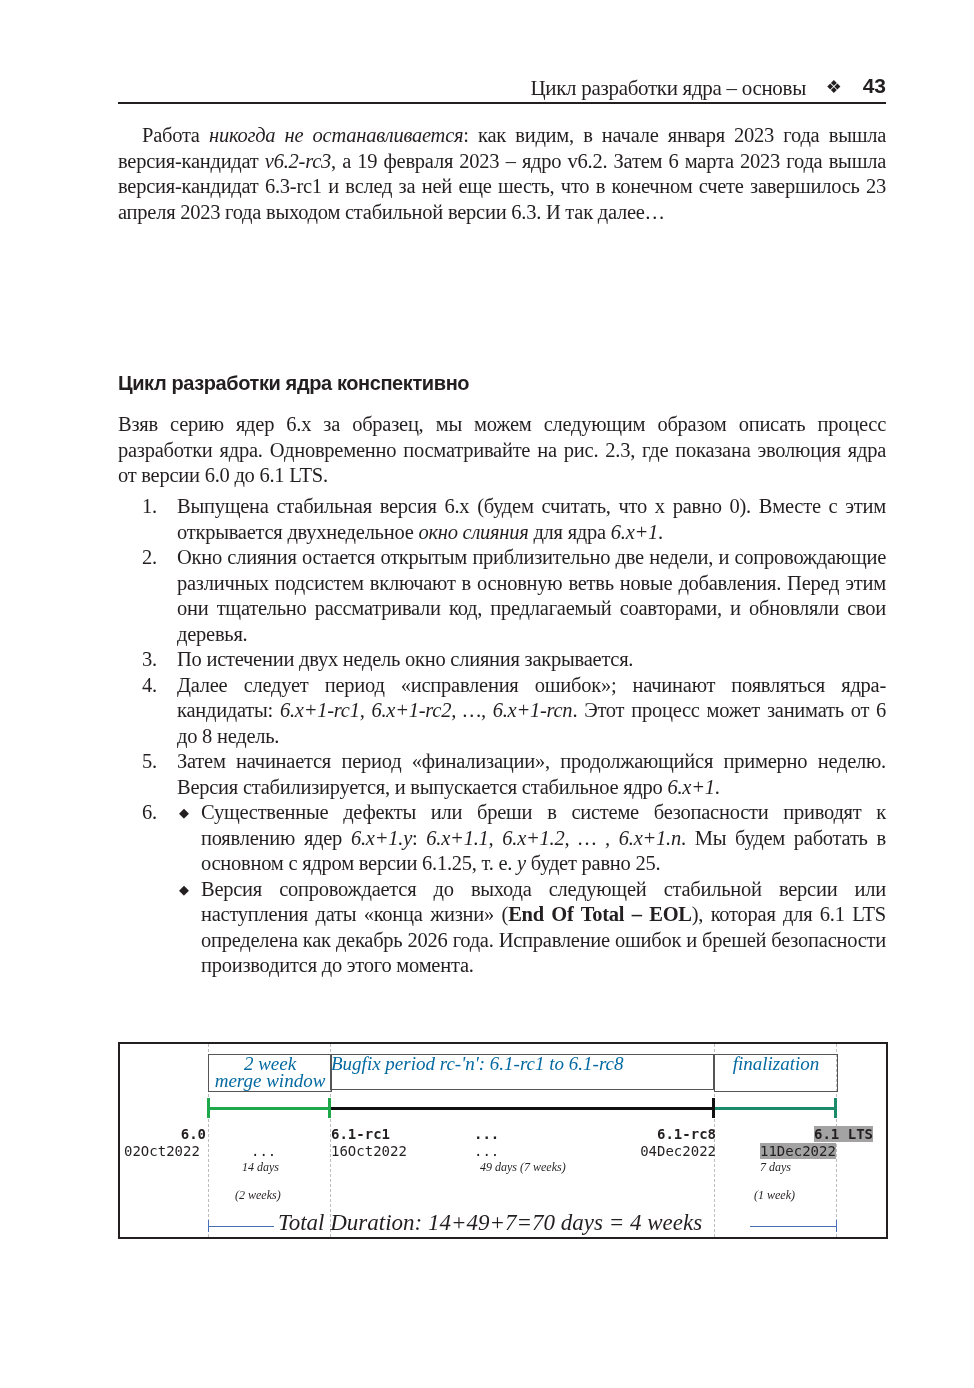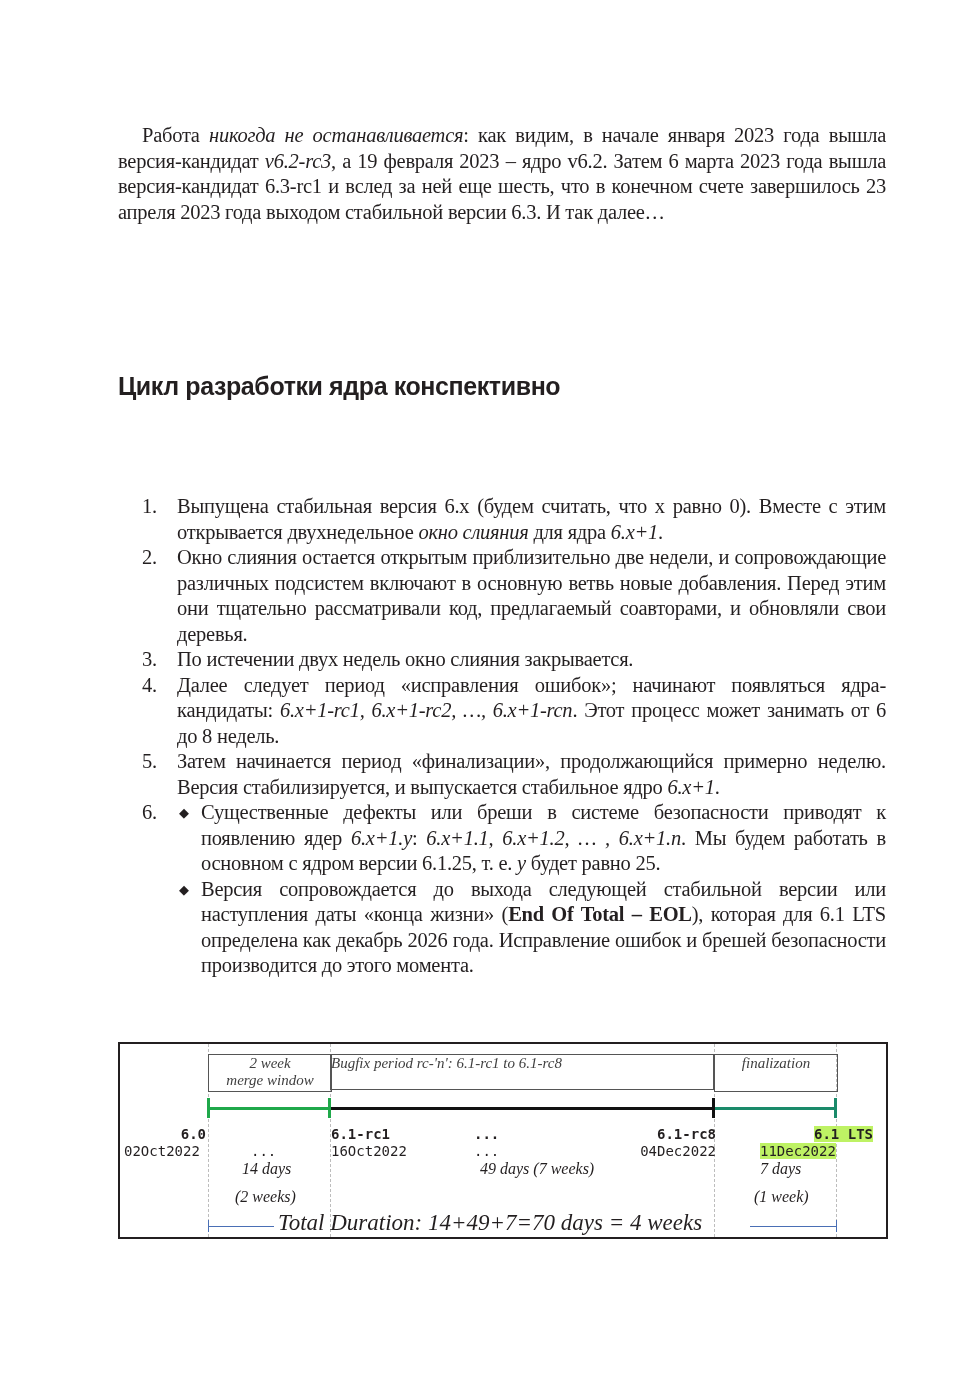--- a/index.html
+++ b/index.html
@@ -10,56 +10,62 @@
   .rh-title { position: absolute; right: 80px; top: 2px; font-family: "Liberation Serif", serif; font-size: 21px; letter-spacing: -0.3px; }
   .rh-orn { position: absolute; right: 44px; top: 2px; font-family: "DejaVu Sans", sans-serif; font-size: 18px; }
   .rh-num { position: absolute; right: 0; top: 0px; font-family: "Liberation Sans", sans-serif; font-weight: bold; font-size: 21px; }
 
   .body-text { font-family: "Liberation Serif", serif; font-size: 20.5px; line-height: 25.5px; text-align: justify; letter-spacing: -0.25px; }
   .para { position: absolute; left: 118px; width: 768px; margin: 0; text-indent: 24px; }
   .para.noindent { text-indent: 0; }
   em { font-style: italic; }
   b { font-weight: bold; }
 
-  .h2 { position: absolute; left: 118px; top: 372px; font-family: "Liberation Sans", sans-serif; font-weight: bold; font-size: 25px; letter-spacing: -0.4px; margin: 0; }
+  .h2 { position: absolute; left: 118px; top: 372px; font-family: "Liberation Sans", sans-serif; font-weight: bold; font-size: 20px; letter-spacing: -0.4px; margin: 0; }
 
   .olist { position: absolute; left: 118px; top: 494px; width: 768px; margin: 0; padding: 0; list-style: none; }
   .olist li { position: relative; padding-left: 59px; }
   .olist .num { position: absolute; left: 24px; top: 0; }
   .ulist { margin: 0; padding: 0; list-style: none; }
   .ulist li { position: relative; padding-left: 24px; }
   .ulist .bullet { position: absolute; left: 2px; top: 0; font-size: 13px; }
 
   .figure { position: absolute; left: 118px; top: 1042px; width: 766px; height: 193px; border: 2px solid #231f20; background: #ffffff; overflow: hidden; }
   .vdash { position: absolute; top: 0; height: 193px; border-left: 1px dashed #bdbdbd; }
-  .phase-box { position: absolute; top: 10px; height: 36px; border: 1px solid #555; border-bottom-width: 1px; font-family: "Liberation Serif", serif; font-style: italic; font-size: 15px; text-align: center; line-height: 17px; color: #404040; }
+  .phase-box { position: absolute; top: 10px; height: 36px; border: 1px solid #555; border-bottom-width: 1px; font-family: "Liberation Serif", serif; font-style: italic; font-size: 19px; text-align: center; line-height: 17px; color: #0369a1; }
   .tline { position: absolute; height: 3px; }
   .tick { position: absolute; width: 3px; height: 20px; }
   .mono { font-family: "DejaVu Sans Mono", monospace; font-size: 14px; position: absolute; white-space: nowrap; color: #231f20; }
   .mono.bold { font-weight: bold; }
-  .hl { background: #bef264; }
-  .it { font-family: "Liberation Serif", serif; font-style: italic; font-size: 16px; position: absolute; white-space: nowrap; color: #231f20; }
+  .hl { background: #a3a3a3; }
+  .it { font-family: "Liberation Serif", serif; font-style: italic; font-size: 12px; position: absolute; white-space: nowrap; color: #231f20; }
   .total { position: absolute; top: 166px; left: 158px; font-family: "Liberation Serif", serif; font-style: italic; font-size: 23px; white-space: nowrap; background: transparent; }
   .bline { position: absolute; height: 1px; background: #4a6fb5; top: 182px; }
   .bcap { position: absolute; width: 1px; height: 12px; background: #4a6fb5; top: 176px; }
 
   .caption { position: absolute; left: 122px; top: 1254px; font-family: "Liberation Sans", sans-serif; font-size: 16px; white-space: nowrap; letter-spacing: -0.3px; }
   .caption .lbl { font-family: "Liberation Serif", serif; font-weight: bold; font-size: 17px; }
 </style>
 </head>
 <body>
 
 <div class="page">
 
+  <div class="running-head">
+    <span class="rh-title">Цикл разработки ядра – основы</span>
+    <span class="rh-orn">❖</span>
+    <span class="rh-num">43</span>
+  </div>
 
   <p class="para body-text" style="top:123px;"><span>Работа </span><em>никогда не останавливается</em><span>: как видим, в начале января 2023 года вышла версия-кандидат </span><em>v6.2-rc3</em><span>, а 19 февраля 2023 – ядро v6.2. Затем 6 марта 2023 года вышла версия-кандидат 6.3-rc1 и вслед за ней еще шесть, что в конечном счете завершилось 23 апреля 2023 года выходом стабильной версии 6.3. И так далее…</span></p>
 
 
   <h2 class="h2">Цикл разработки ядра конспективно</h2>
 
+  <p class="para body-text noindent" style="top:412px;">Взяв серию ядер 6.x за образец, мы можем следующим образом описать процесс разработки ядра. Одновременно посматривайте на рис. 2.3, где показана эволюция ядра от версии 6.0 до 6.1 LTS.</p>
 
   <ol class="olist body-text">
     <li><span class="num">1.</span><span>Выпущена стабильная версия 6.x (будем считать, что x равно 0). Вместе с этим открывается двухнедельное </span><em>окно слияния</em><span> для ядра </span><em>6.x+1</em><span>.</span></li>
     <li><span class="num">2.</span><span>Окно слияния остается открытым приблизительно две недели, и сопровождающие различных подсистем включают в основную ветвь новые добавления. Перед этим они тщательно рассматривали код, предлагаемый соавторами, и обновляли свои деревья.</span></li>
     <li><span class="num">3.</span><span>По истечении двух недель окно слияния закрывается.</span></li>
     <li><span class="num">4.</span><span>Далее следует период «исправления ошибок»; начинают появляться ядра-кандидаты: </span><em>6.x+1-rc1, 6.x+1-rc2, …, 6.x+1-rcn</em><span>. Этот процесс может занимать от 6 до 8 недель.</span></li>
     <li><span class="num">5.</span><span>Затем начинается период «финализации», продолжающийся примерно неделю. Версия стабилизируется, и выпускается стабильное ядро </span><em>6.x+1</em><span>.</span></li>
     <li><span class="num">6.</span>
       <ul class="ulist">
         <li><span class="bullet">◆</span><span>Существенные дефекты или бреши в системе безопасности приводят к появлению ядер </span><em>6.x+1.y</em><span>: </span><em>6.x+1.1, 6.x+1.2, … , 6.x+1.n</em><span>. Мы будем работать в основном с ядром версии 6.1.25, т. е. </span><em>y</em><span> будет равно 25.</span></li>

